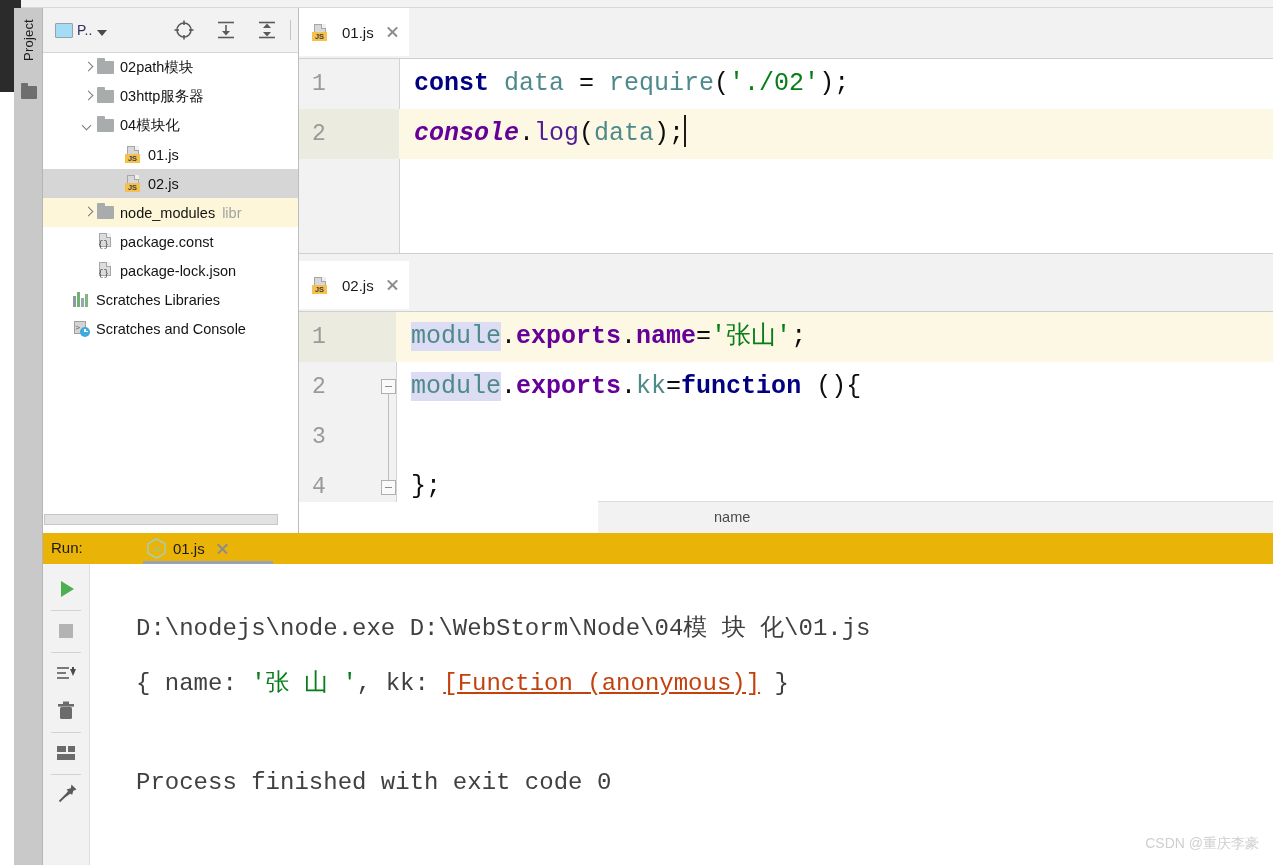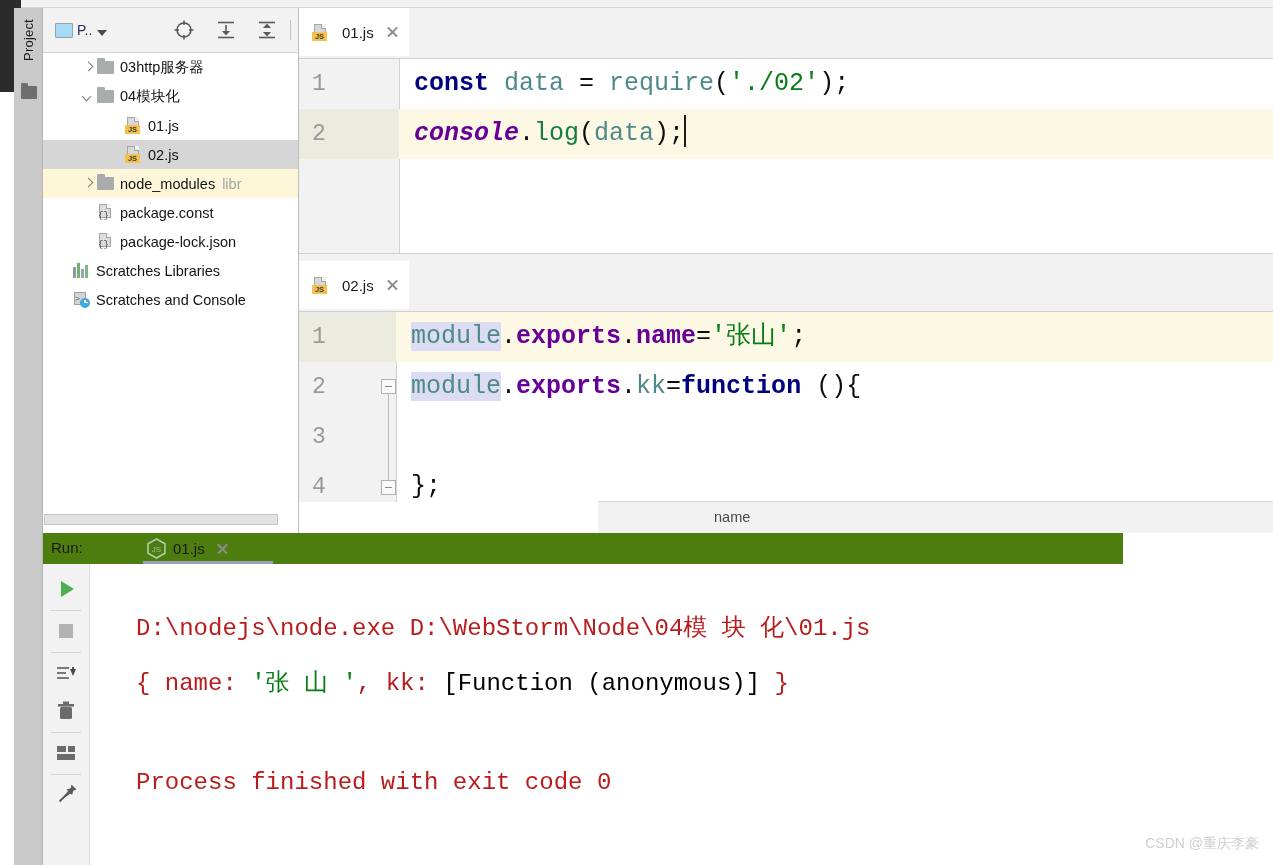--- a/index.html
+++ b/index.html
@@ -92,60 +92,60 @@
   .codeline.cur{background:#fdf8e4;}
   .lnum{position:absolute;left:0;top:0;width:100px;text-align:left;padding-left:13px;box-sizing:border-box;color:#9a9a9a;font-family:"Liberation Mono",monospace;font-size:23px;}
   .lnum.g2{width:97px;}
   .ltext{position:absolute;left:115px;top:0;}
   .ltext.e2{left:112px;}
   .curline-gut{background:#ecebdf;}
 
   
   .t-kw{color:#000080;font-weight:bold;}
   .t-var{color:#4f8a8b;}
-  .t-fn{color:#15803d;}
+  .t-fn{color:#4c1d95;}
   .t-punc{color:#0c0c0c;}
   .t-str{color:#067d17;}
   .t-global{color:#660099;font-style:italic;font-weight:bold;}
   .t-prop{color:#660099;font-weight:bold;}
   .t-mod{color:#4f8a8b;}
   .hlident{background:#dcdcf5;}
   .caret-bar{display:inline-block;width:2px;height:32px;background:#1a1a1a;vertical-align:-7px;}
 
   .fold-mark{position:absolute;width:15px;height:15px;border:1px solid #b0b0b0;background:#fafafa;box-sizing:border-box;}
   .fold-mark:after{content:"";position:absolute;left:3px;top:6px;width:7px;height:1.4px;background:#8c8c8c;}
   .fold-line{position:absolute;width:1px;background:#bdbdbd;}
 
   .pane-split{position:absolute;left:299px;top:253px;width:974px;height:8px;background:#f2f2f2;border-top:1px solid #d0d0d0;border-bottom:1px solid #d0d0d0;}
 
   .breadcrumb{position:absolute;left:299px;bottom:0;width:974px;height:31px;background:#f2f2f2;border-top:1px solid #dcdcdc;}
   .breadcrumb span{position:absolute;left:116px;top:7px;font-size:14.5px;color:#4a4a4a;}
 
   
   .run-panel{position:absolute;left:43px;top:533px;width:1230px;height:332px;background:#ffffff;}
-  .run-head{position:absolute;left:0;top:0;width:1080px;height:31px;background:#4d7c0f;}
+  .run-head{position:absolute;left:0;top:0;width:1230px;height:31px;background:#eab308;}
   .run-label{position:absolute;left:8px;top:6px;font-size:15px;color:#1a1a1a;}
   .run-tab{position:absolute;left:100px;top:0;height:31px;display:flex;align-items:center;gap:7px;padding:0 4px;}
   .node-hex{width:19px;height:21px;position:relative;}
   .run-tab .rt-text{font-size:15px;color:#1a1a1a;}
   .run-tab .rt-close{width:13px;height:13px;position:relative;margin-left:4px;}
   .run-tab .rt-close:before,.run-tab .rt-close:after{content:"";position:absolute;left:0;top:6px;width:13px;height:1.5px;background:#8c8c8c;}
   .run-tab .rt-close:before{transform:rotate(45deg);}
   .run-tab .rt-close:after{transform:rotate(-45deg);}
   .run-tab-underline{position:absolute;left:100px;top:28px;width:130px;height:3px;background:#97a3b5;}
 
   .run-side{position:absolute;left:0;top:31px;width:46px;height:301px;background:#f2f2f2;border-right:1px solid #dedede;}
   .rs-btn{position:absolute;left:6px;width:34px;height:34px;}
   .rs-div{position:absolute;left:8px;width:30px;height:1px;background:#d2d2d2;}
 
   .run-console{position:absolute;left:47px;top:31px;width:1183px;height:301px;background:#ffffff;overflow:hidden;}
   .cline{font-family:"Liberation Mono","DejaVu Sans Mono",monospace;font-size:24px;white-space:pre;position:absolute;left:46px;}
-  .c-blue{color:#b91c1c;}
+  .c-blue{color:#404040;}
   .c-green{color:#067d17;}
-  .c-cyan{color:#000000;}
+  .c-cyan{color:#c2410c;text-decoration:underline;}
 
   .watermark{position:absolute;right:14px;bottom:12px;font-size:14px;color:#cfcfcf;font-family:"Liberation Sans",sans-serif;}
 </style>
 </head>
 <body>
 
 <div class="app">
 
   <div class="left-dark2"></div>
   <div class="left-dark"></div>
@@ -198,20 +198,25 @@
 
       <div class="pt-item" style="left:260px;">
         <svg width="23" height="23" viewBox="0 0 24 24">
           <path fill="#4a4a4a" d="M12 8.2a3.8 3.8 0 100 7.6 3.8 3.8 0 000-7.6zm0 5.9a2.1 2.1 0 110-4.2 2.1 2.1 0 010 4.2z"></path>
           <path fill="#4a4a4a" d="M21 13.4v-2.8l-2.5-.4a6.9 6.9 0 00-.8-1.9l1.5-2-2-2-2 1.5a6.9 6.9 0 00-1.9-.8L12.9 3h-2.8l-.4 2.5c-.7.2-1.3.4-1.9.8l-2-1.5-2 2 1.5 2c-.4.6-.6 1.2-.8 1.9L3 11v2.8l2.5.4c.2.7.4 1.3.8 1.9l-1.5 2 2 2 2-1.5c.6.4 1.2.6 1.9.8l.4 2.5h2.8l.4-2.5c.7-.2 1.3-.4 1.9-.8l2 1.5 2-2-1.5-2c.4-.6.6-1.2.8-1.9l2.5-.4z"></path>
         </svg>
       </div>
     </div>
 
     <div class="tree">
+        <div class="trow" style="padding-left: 40px;">
+          <span class="arrow right"></span>
+          <span class="folder"></span>
+          <span class="tlabel">02path模块</span>
+        </div>
         <div class="trow" style="padding-left: 40px;">
           <span class="arrow right"></span>
           <span class="folder"></span>
           <span class="tlabel">03http服务器</span>
         </div>
         <div class="trow" style="padding-left: 40px;">
           <span class="arrow down"></span>
           <span class="folder"></span>
           <span class="tlabel">04模块化</span>
         </div>

